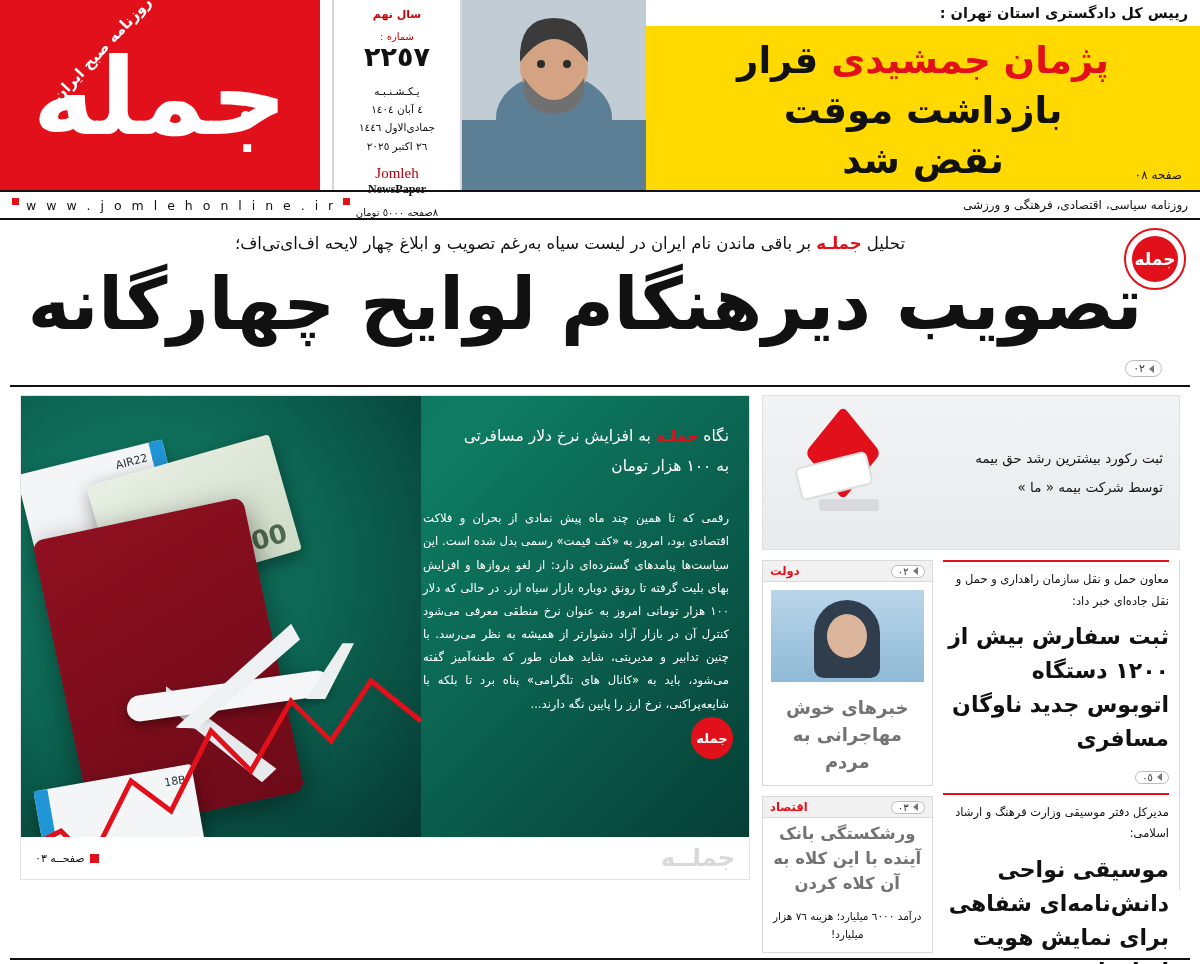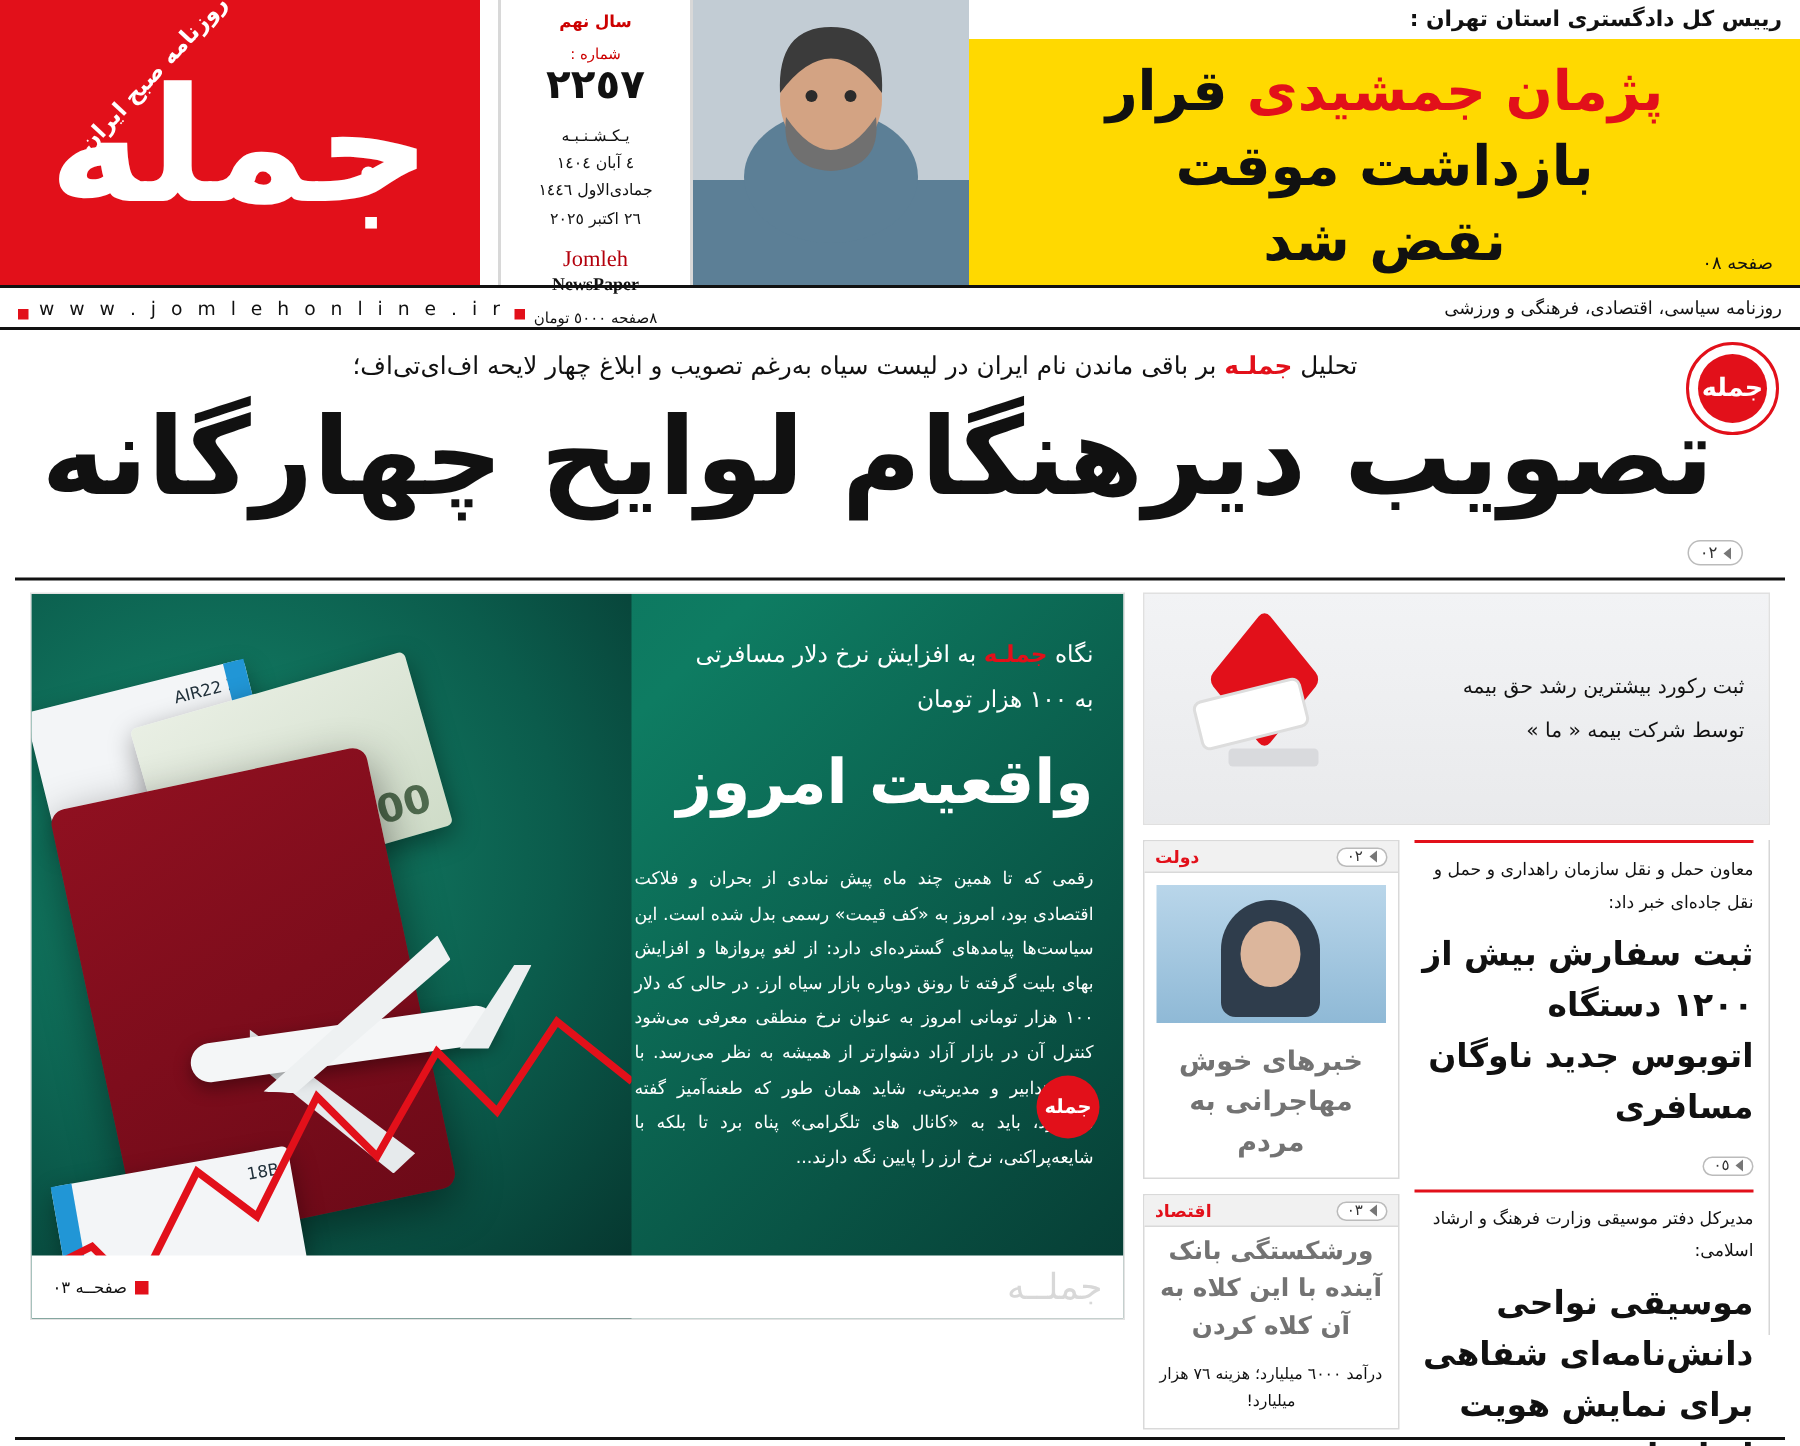--- a/index.html
+++ b/index.html
@@ -56,21 +56,21 @@
     font-size: 37px; font-weight:bold; color:#111; line-height:1.35; text-align:center;
   }
   .head-h1 .red { color:#e2101a; }
   .head-page { position:absolute; bottom:8px; right:18px; font-size:12px; color:#111; }
 
   
   .urlbar {
     height: 30px; border-top:2px solid #111; border-bottom:2px solid #111;
     display:flex; align-items:center; justify-content:space-between; padding: 0 12px;
   }
-  .urlbar .left { font-size:12.5px; letter-spacing: 3px; color:#111; display:flex; align-items:flex-end; gap:7px;}
+  .urlbar .left { font-size:12.5px; letter-spacing: 3px; color:#111; display:flex; align-items:flex-start; gap:7px;}
   .sq { width:7px; height:7px; background:#e2101a; display:inline-block;}
   .urlbar .right { font-size:12px; color:#111; }
 
   
   .lead { position:relative; padding: 8px 10px 0 10px; }
   .lead-kicker { text-align:center; font-size:16.5px; color:#111; padding: 6px 80px 2px 20px; }
   .lead-kicker .red { color:#e2101a; font-weight:bold;}
   .lead-title {
     text-align:center; font-size: 72px; font-weight:bold; color:#111;
     line-height:1.15; padding: 8px 40px 10px 10px; letter-spacing:-1px;
@@ -138,21 +138,21 @@
   .feat-right { position:absolute; right:0; top:0; width: 340px; height:485px; padding: 26px 20px 14px 14px; text-align:right; color:#fff;}
   .feat-kicker { font-size:15.5px; line-height:1.9; }
   .feat-kicker .red{ color:#e2101a; font-weight:bold;}
   .feat-title { font-size: 41px; font-weight:bold; line-height:1.3; margin-top:14px;}
   .feat-title .y{ color:#ffd900; }
   .feat-body { font-size: 11.6px; line-height:2.0; margin-top: 26px; color:#fff; text-align: justify;}
   .feat-stamp { position:absolute; right:16px; bottom:120px; width:42px; height:42px; border-radius:50%; background:#e2101a; color:#fff; display:flex; align-items:center;justify-content:center; font-size:13px;font-weight:bold;}
   .feat-foot { position:absolute; left:0; right:0; bottom:0; height:42px; background:#fff; display:flex; align-items:center; justify-content:space-between; padding: 0 14px;}
   .feat-foot .pg{ display:flex; align-items:center; gap:5px; font-size:11px; color:#111;}
   .feat-foot .redsq{ width:9px;height:9px;background:#e2101a;}
-  .wm { font-size: 24px; color:#d8d8d8; font-weight:normal; letter-spacing:2px;}
+  .wm { font-size: 24px; color:#d8d8d8; font-weight:bold; letter-spacing:2px;}
 
   
   .ad-box {
     height: 155px; border:1px solid #e0e0e0; background: linear-gradient(180deg,#f2f3f5,#e9eaec);
     display:flex; align-items:center; justify-content:space-between; padding: 0 16px; position:relative; margin-bottom: 10px;
   }
   .ad-text{ font-size:13.5px; line-height:2.1; color:#111; text-align:right; }
   .ad-mark{ width:150px; height:120px; position:relative; }
   .ad-mark .m1{ position:absolute; left:34px; top:10px; width:60px; height:60px; background:#e2101a; transform: rotate(45deg) skew(6deg,6deg); border-radius:6px;}
   .ad-mark .m2{ position:absolute; left:18px; top:46px; width:74px; height:34px; background:#fff; border:2px solid #ddd; border-radius:6px; transform:rotate(-14deg);}
@@ -358,21 +358,20 @@
             <polyline points="0,190 40,170 70,200 110,120 150,150 190,70 230,110 270,40 310,80 350,20 400,60" fill="none" stroke="#e2101a" stroke-width="5"></polyline>
           </svg>
         </div>
 
         <div class="feat-right">
           <div class="feat-kicker">
             <span>نگاه </span><span class="red">جملـه</span><span> به افزایش نرخ دلار مسافرتی</span>
             <div>به ١٠٠ هزار تومان</div>
           </div>
           <div class="feat-title">
-            <div>واقعیت امروز</div>
           </div>
           <div class="feat-body">رقمی که تا همین چند ماه پیش نمادی از بحران و فلاکت اقتصادی بود، امروز به «کف قیمت» رسمی بدل شده است. این سیاست‌ها پیامدهای گسترده‌ای دارد: از لغو پرواز‌ها و افزایش بهای بلیت گرفته تا رونق دوباره بازار سیاه ارز. در حالی که دلار ١٠٠ هزار تومانی امروز به عنوان نرخ منطقی معرفی می‌شود کنترل آن در بازار آزاد دشوارتر از همیشه به نظر می‌رسد. با چنین تدابیر و مدیریتی، شاید همان طور که طعنه‌آمیز گفته می‌شود، باید به «کانال های تلگرامی» پناه برد تا بلکه با شایعه‌پراکنی، نرخ ارز را پایین نگه دارند...</div>
         </div>
 
         <div class="feat-stamp">جمله</div>
 
         <div class="feat-foot">
           <span class="wm">جملــه</span>
           <span class="pg">
             <span class="redsq"></span>

